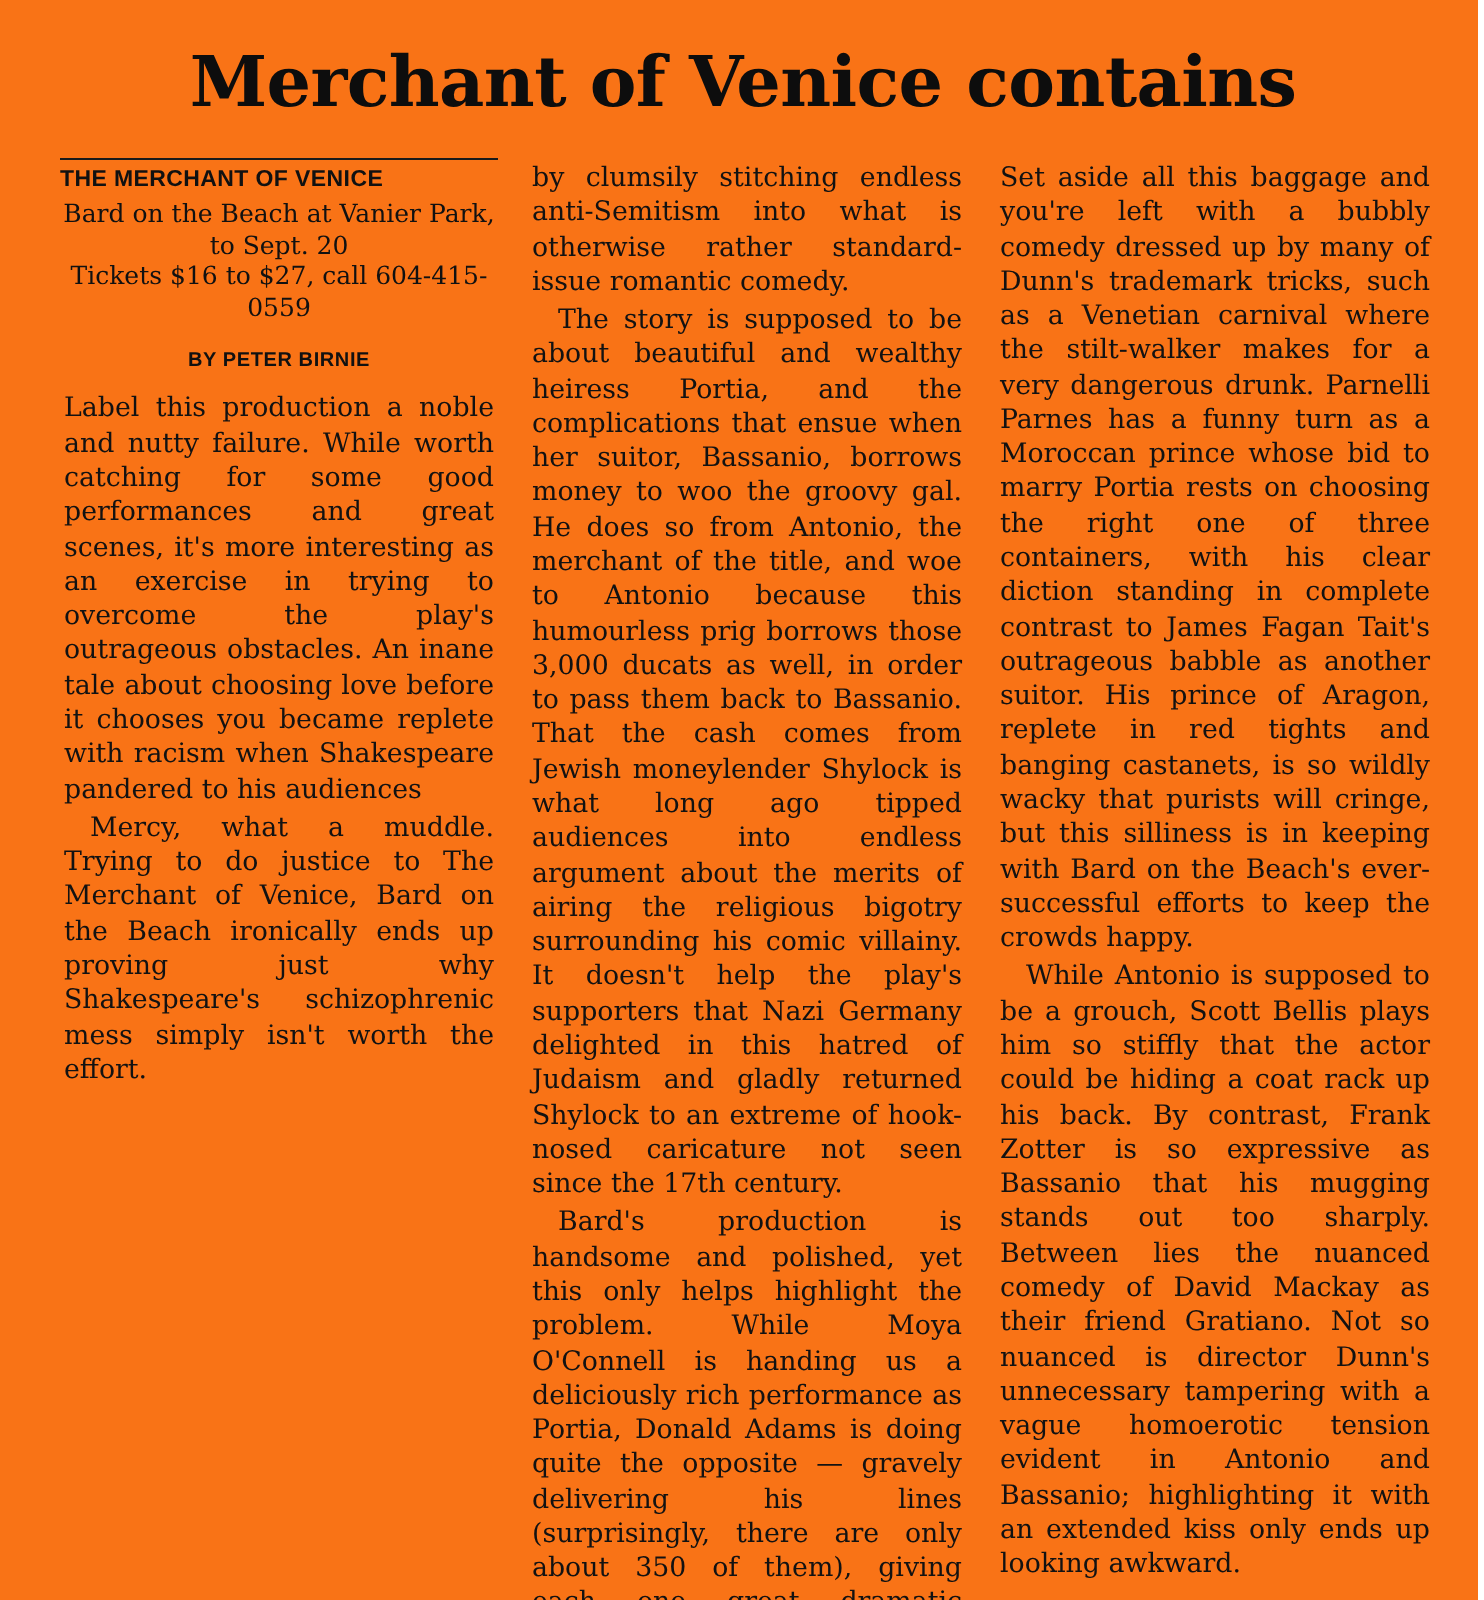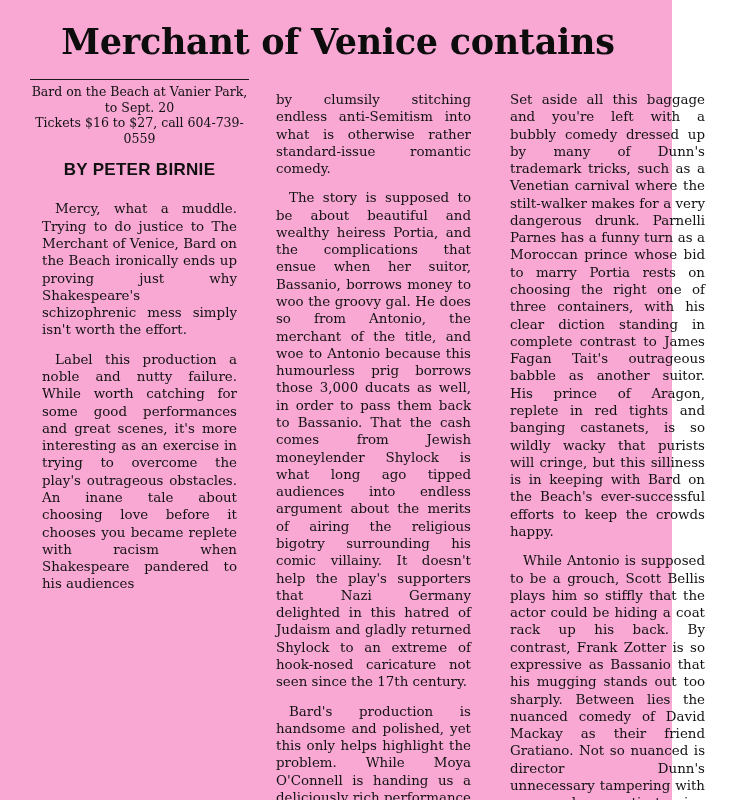--- a/index.html
+++ b/index.html
@@ -9,25 +9,25 @@
   body {
     width: 742px;
     height: 800px;
     background: #ffffff;
     font-family: "Liberation Serif", serif;
     color: #111111;
     overflow: hidden;
   }
   .page {
     position: relative;
-    width: 672px;
+    width: 739px;
     height: 800px;
     box-sizing: border-box;
     padding: 18px 26px 8px 30px;
-    background: #f9a8d4;
+    background: #f97316;
   }
   .headline {
     text-align: center;
     font-family: "DejaVu Serif", serif;
     font-weight: bold;
     font-size: 35px;
     line-height: 1.17;
     letter-spacing: -0.3px;
     color: #0d0d0d;
     margin: 4px 0 16px 0;
@@ -63,39 +63,39 @@
     color: #111;
     text-align: center;
   }
   .byline-block {
     margin-top: 14px;
     margin-bottom: 6px;
   }
   .byline {
     font-family: "Liberation Sans", sans-serif;
     font-weight: bold;
-    font-size: 17px;
+    font-size: 10px;
     letter-spacing: 0.3px;
     text-align: center;
     color: #111;
   }
   .source {
     font-family: "Liberation Sans", sans-serif;
     font-size: 9.5px;
     letter-spacing: 1.1px;
     text-align: center;
     color: #222;
     margin-top: 2px;
   }
   p.body {
     font-family: "DejaVu Serif", serif;
     font-size: 13.4px;
     line-height: 1.29;
     text-align: justify;
-    margin: 12px;
+    margin: 2px;
     color: #121212;
     hyphens: auto;
   }
   p.body + p.body {
     text-indent: 13px;
   }
   p.body.first {
     text-indent: 13px;
   }
   p.body.noindent {
@@ -113,30 +113,31 @@
 <div class="page">
 
   <h1 class="headline">
     <span>Merchant of Venice contains</span>
   </h1>
 
   <div class="columns">
 
     <div class="col col1">
       <div class="rule-top"></div>
+      <div class="kicker">THE MERCHANT OF VENICE</div>
       <div class="kicker-line">Bard on the Beach at Vanier Park, to Sept. 20</div>
-      <div class="kicker-line">Tickets $16 to $27, call 604-739-0559</div>
+      <div class="kicker-line">Tickets $16 to $27, call 604-415-0559</div>
 
       <div class="byline-block">
         <div class="byline">BY PETER BIRNIE</div>
       </div>
 
       <div class="col1-spacer"></div>
+      <p class="body">Label this production a noble and nutty failure. While worth catching for some good performances and great scenes, it's more interesting as an exercise in trying to overcome the play's outrageous obstacles. An inane tale about choosing love before it chooses you became replete with racism when Shakespeare pandered to his audiences</p>
       <p class="body first">Mercy, what a muddle. Trying to do justice to The Merchant of Venice, Bard on the Beach ironically ends up proving just why Shakespeare's schizophrenic mess simply isn't worth the effort.</p>
-      <p class="body">Label this production a noble and nutty failure. While worth catching for some good performances and great scenes, it's more interesting as an exercise in trying to overcome the play's outrageous obstacles. An inane tale about choosing love before it chooses you became replete with racism when Shakespeare pandered to his audiences</p>
     </div>
 
     <div class="col col2">
       <p class="body noindent">by clumsily stitching endless anti-Semitism into what is otherwise rather standard-issue romantic comedy.</p>
       <p class="body">The story is supposed to be about beautiful and wealthy heiress Portia, and the complications that ensue when her suitor, Bassanio, borrows money to woo the groovy gal. He does so from Antonio, the merchant of the title, and woe to Antonio because this humourless prig borrows those 3,000 ducats as well, in order to pass them back to Bassanio. That the cash comes from Jewish moneylender Shylock is what long ago tipped audiences into endless argument about the merits of airing the religious bigotry surrounding his comic villainy. It doesn't help the play's supporters that Nazi Germany delighted in this hatred of Judaism and gladly returned Shylock to an extreme of hook-nosed caricature not seen since the 17th century.</p>
       <p class="body">Bard's production is handsome and polished, yet this only helps highlight the problem. While Moya O'Connell is handing us a deliciously rich performance as Portia, Donald Adams is doing quite the opposite — gravely delivering his lines (surprisingly, there are only about 350 of them), giving each one great dramatic weight and looking utterly out of place amid all the hijinx.</p>
 
     </div>
 
     <div class="col col3">

